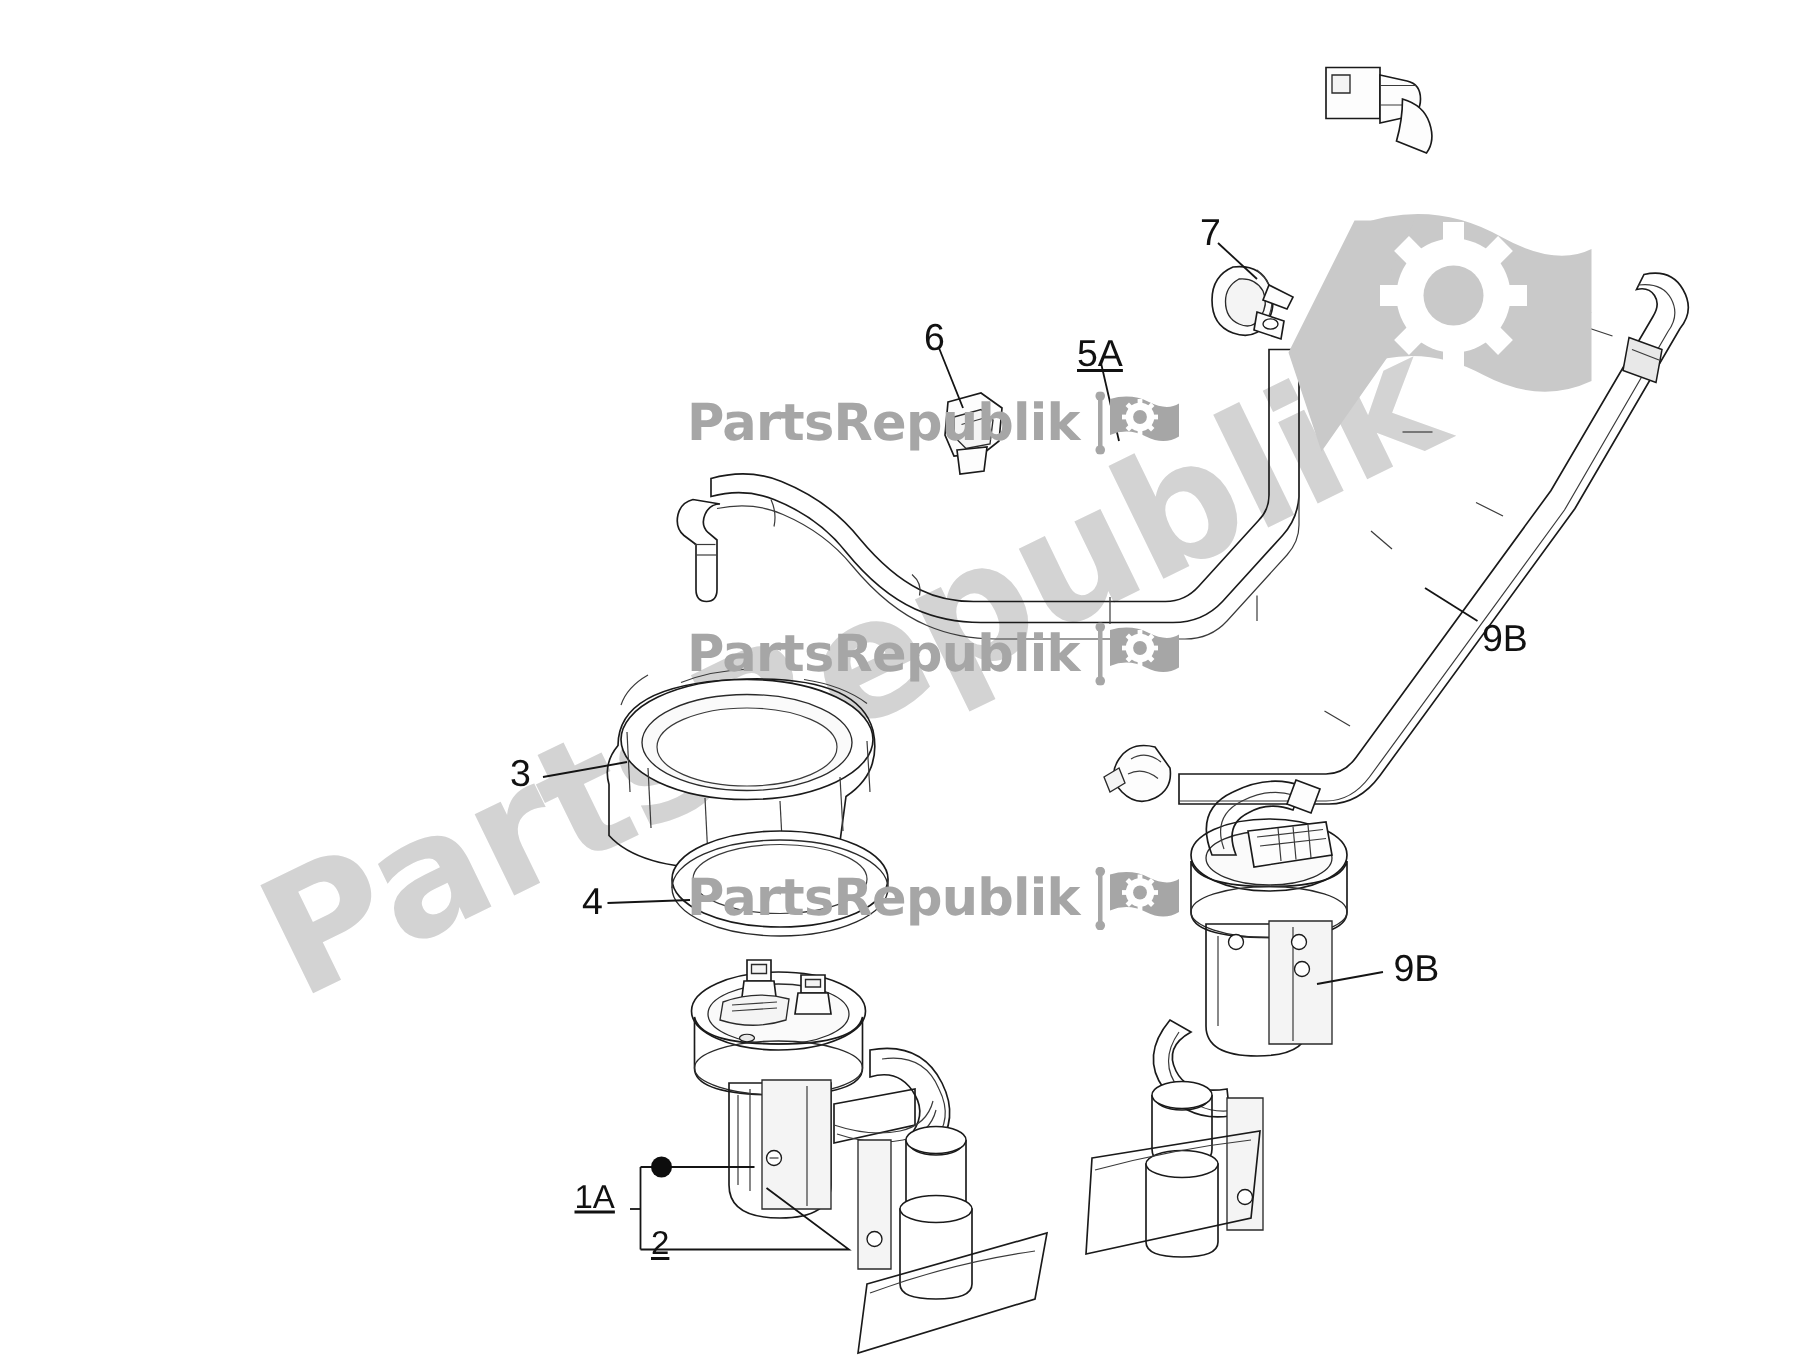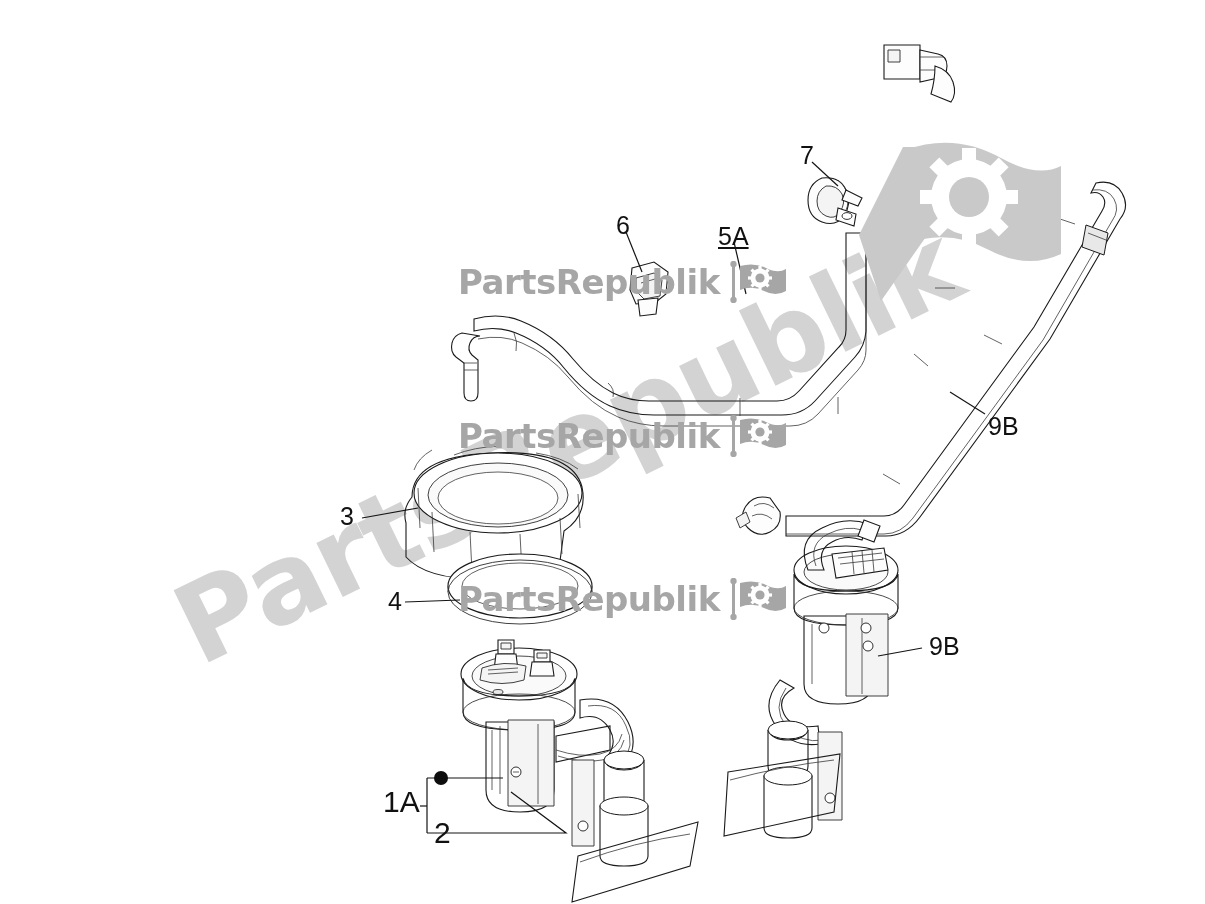--- a/index.html
+++ b/index.html
@@ -37,21 +37,21 @@
   
   .lbl{
     position:absolute;
     font-family:"Liberation Sans", sans-serif;
     font-size:25px;
     color:#111111;
     letter-spacing:0px;
     line-height:1;
     white-space:nowrap;
   }
-  .lbl.big{font-size:30px;}
+  .lbl.big{font-size:22px;text-decoration:underline;}
 
   svg.art{position:absolute;left:0;top:0;width:1205px;height:904px;}
   .ln{fill:none;stroke:#1a1a1a;stroke-width:1.1;}
   .ln-thin{fill:none;stroke:#3a3a3a;stroke-width:0.8;}
   .leader{fill:none;stroke:#141414;stroke-width:1.2;}
   .part-fill{fill:#fdfdfd;stroke:#1a1a1a;stroke-width:1.1;}
   .part-fill-l{fill:#f4f4f4;stroke:#2a2a2a;stroke-width:0.9;}
   .part-fill-d{fill:#e8e8e8;stroke:#1a1a1a;stroke-width:1;}
   .dot{fill:#0d0d0d;}
 </style>

